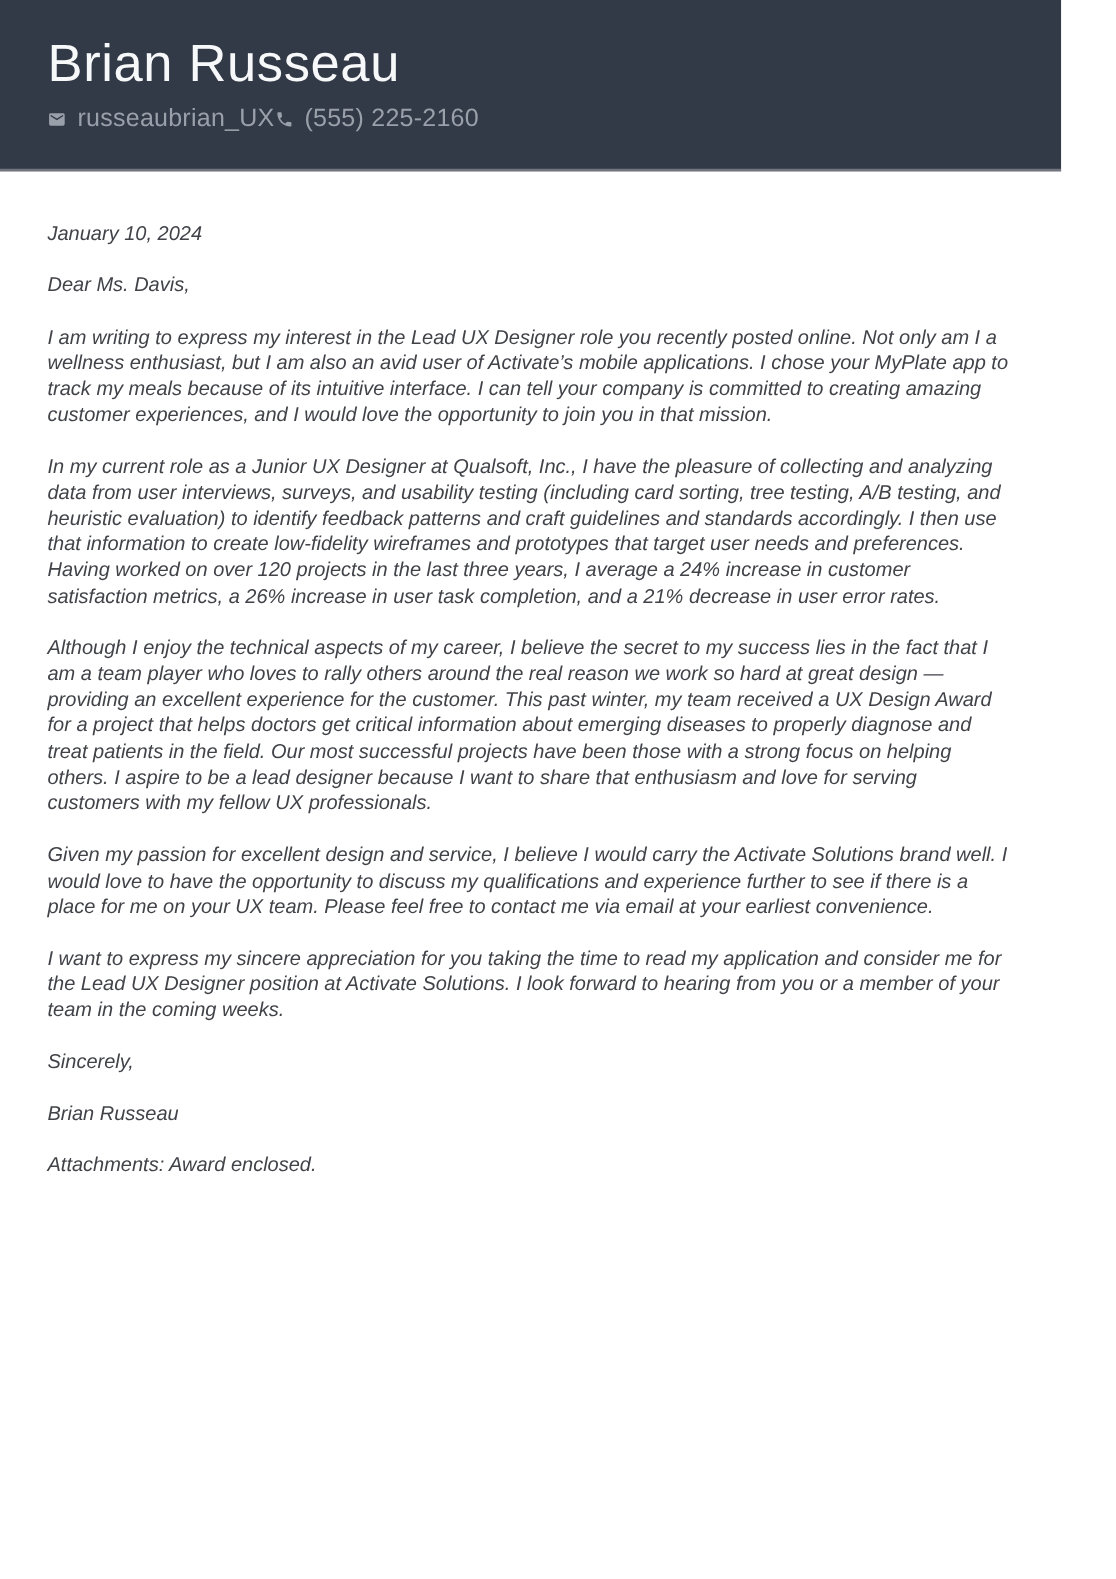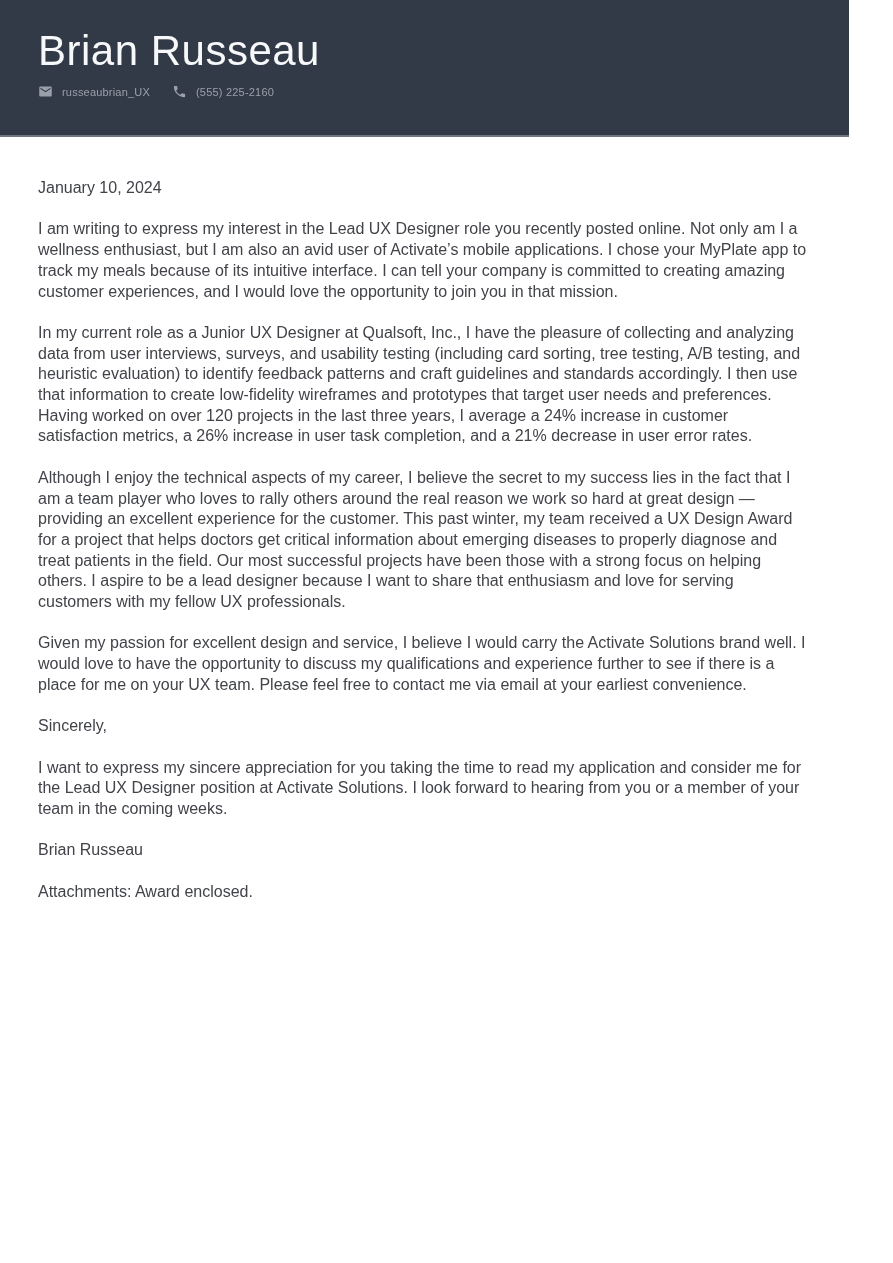--- a/index.html
+++ b/index.html
@@ -32,23 +32,22 @@
     font-size: 42px;
     font-weight: 500;
     line-height: 48px;
     letter-spacing: 0.5px;
     white-space: nowrap;
   }
   .contact-row {
     margin-top: 9px;
     display: flex;
     align-items: center;
-    gap: 22px;
     color: #9aa0aa;
-    font-size: 11px;
+    font-size: 20px;
     letter-spacing: 0.2px;
   }
   .contact-item {
     display: flex;
     align-items: center;
     gap: 9px;
   }
   .contact-item .icon {
     display: inline-flex;
     width: 15px;
@@ -61,20 +60,21 @@
   }
   .letter {
     box-sizing: border-box;
     padding: 41px 41px 0 38px;
     color: #414349;
     font-size: 16px;
     line-height: 20.7px;
   }
   .letter p {
     margin: 0 0 20.7px 0;
+    font-style: italic;
   }
   .address-block {
     margin: 0 0 20.7px 0;
   }
   .address-line {
     line-height: 20.7px;
   }
 </style>
 </head>
 <body>
@@ -101,32 +101,33 @@
         <span>(555) 225-2160</span>
       </div>
     </div>
   </div>
 
   <div class="letter">
 
 
     <p>January 10, 2024</p>
 
+    <p>Dear Ms. Davis,</p>
 
     <p>I am writing to express my interest in the Lead UX Designer role you recently posted online. Not only am I a wellness enthusiast, but I am also an avid user of Activate’s mobile applications. I chose your MyPlate app to track my meals because of its intuitive interface. I can tell your company is committed to creating amazing customer experiences, and I would love the opportunity to join you in that mission.</p>
 
     <p>In my current role as a Junior UX Designer at Qualsoft, Inc., I have the pleasure of collecting and analyzing data from user interviews, surveys, and usability testing (including card sorting, tree testing, A/B testing, and heuristic evaluation) to identify feedback patterns and craft guidelines and standards accordingly. I then use that information to create low-fidelity wireframes and prototypes that target user needs and preferences. Having worked on over 120 projects in the last three years, I average a 24% increase in customer satisfaction metrics, a 26% increase in user task completion, and a 21% decrease in user error rates.</p>
 
     <p>Although I enjoy the technical aspects of my career, I believe the secret to my success lies in the fact that I am a team player who loves to rally others around the real reason we work so hard at great design — providing an excellent experience for the customer. This past winter, my team received a UX Design Award for a project that helps doctors get critical information about emerging diseases to properly diagnose and treat patients in the field. Our most successful projects have been those with a strong focus on helping others. I aspire to be a lead designer because I want to share that enthusiasm and love for serving customers with my fellow UX professionals.</p>
 
     <p>Given my passion for excellent design and service, I believe I would carry the Activate Solutions brand well. I would love to have the opportunity to discuss my qualifications and experience further to see if there is a place for me on your UX team. Please feel free to contact me via email at your earliest convenience.</p>
 
+    <p>I want to express my sincere appreciation for you taking the time to read my application and consider me for the Lead UX Designer position at Activate Solutions. I look forward to hearing from you or a member of your team in the coming weeks.</p>
+
     <p>Sincerely,</p>
-
-    <p>I want to express my sincere appreciation for you taking the time to read my application and consider me for the Lead UX Designer position at Activate Solutions. I look forward to hearing from you or a member of your team in the coming weeks.</p>
 
     <p>Brian Russeau</p>
 
     <p>Attachments: Award enclosed.</p>
 
   </div>
 
 </div>
 
 </body></html>

